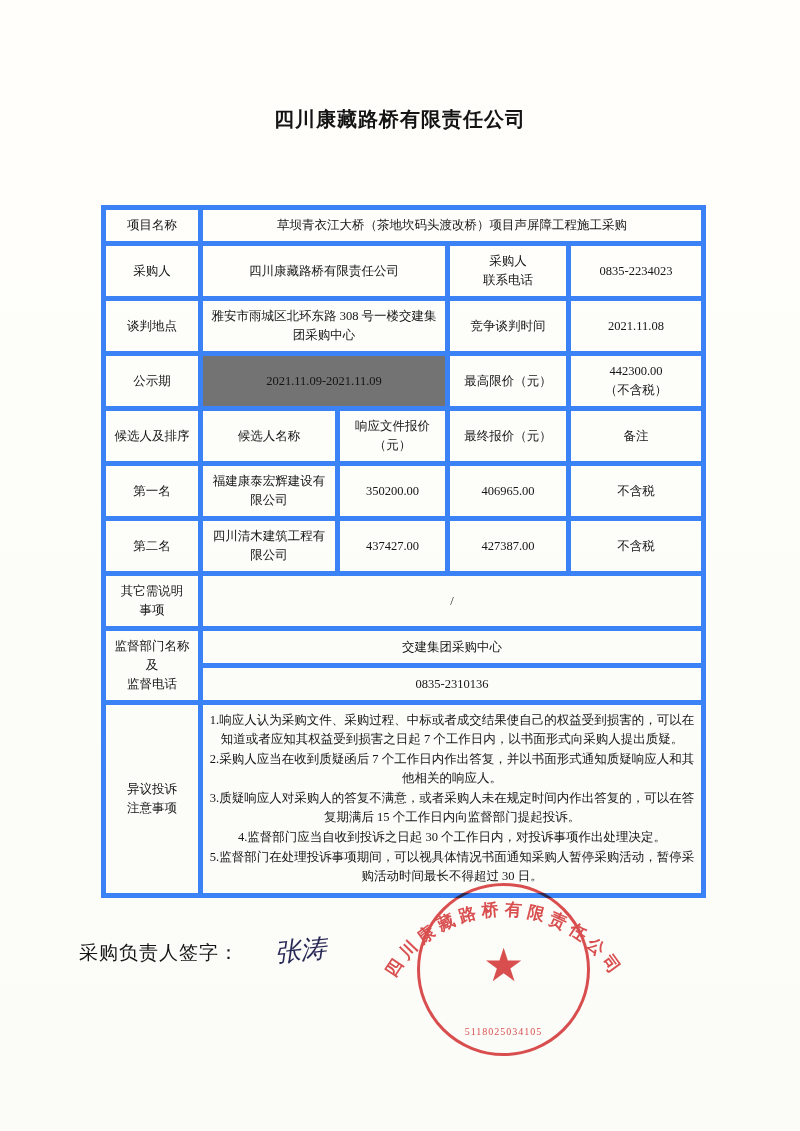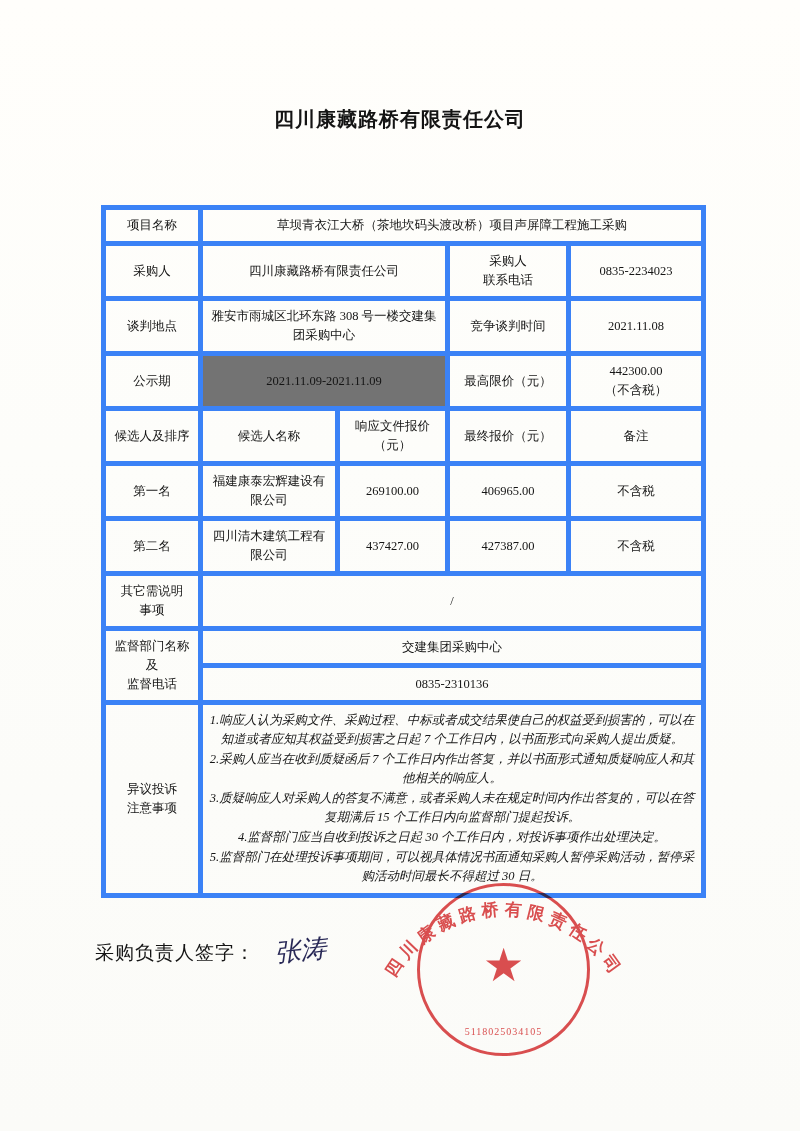--- a/index.html
+++ b/index.html
@@ -76,25 +76,24 @@
   }
   .notice {
     text-align: left;
     font-size: 12.5px;
     line-height: 21px;
     padding: 8px 10px 8px 12px;
   }
   .notice p {
     margin: 0 0 1px 0;
     text-indent: 0;
-    font-style: italic;
   }
   .sign-row {
     position: absolute;
-    left: 95px;
+    left: 79px;
     top: 940px;
     font-size: 19px;
     letter-spacing: 1px;
     color: #141414;
   }
   .signature {
     position: absolute;
     left: 275px;
     top: 930px;
     width: 110px;
@@ -216,21 +215,21 @@
           <div>响应文件报价</div>
           <div>（元）</div>
         </td>
         <td class="cell-pad-lg">最终报价（元）</td>
         <td class="cell-pad-lg">备注</td>
       </tr>
 
       <tr>
         <td class="label cell-pad-lg">第一名</td>
         <td class="left cell-pad-lg">福建康泰宏辉建设有限公司</td>
-        <td class="cell-pad-lg">269100.00</td>
+        <td class="cell-pad-lg">350200.00</td>
         <td class="cell-pad-lg">406965.00</td>
         <td class="cell-pad-lg">不含税</td>
       </tr>
 
       <tr>
         <td class="label cell-pad-lg">第二名</td>
         <td class="left cell-pad-lg">四川清木建筑工程有限公司</td>
         <td class="cell-pad-lg">437427.00</td>
         <td class="cell-pad-lg">427387.00</td>
         <td class="cell-pad-lg">不含税</td>

